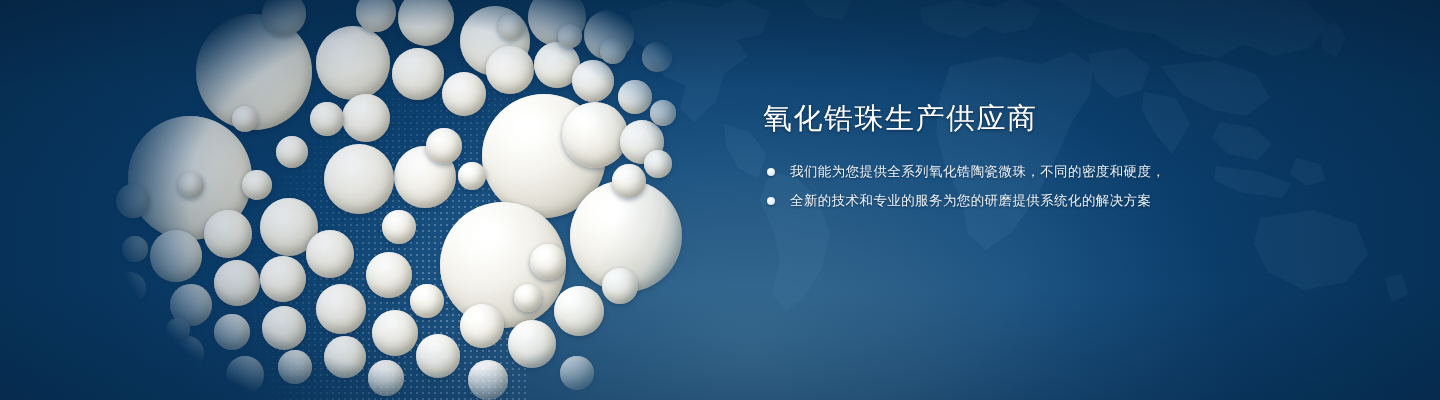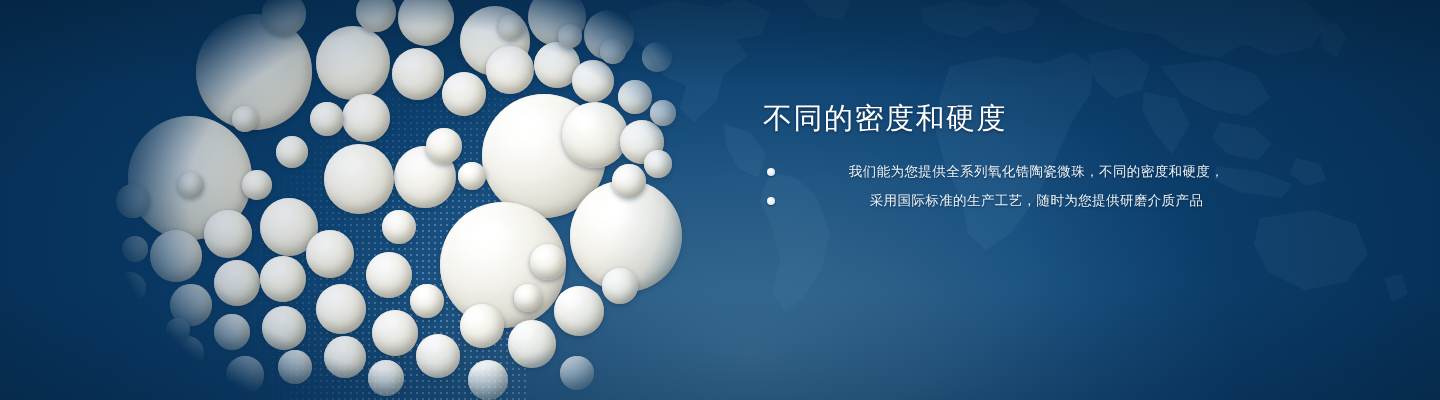--- a/index.html
+++ b/index.html
@@ -92,21 +92,21 @@
   }
   .headline{
     color:#ffffff;
     font-size:29px;
     line-height:1.0;
     letter-spacing:1.5px;
     font-weight:400;
     text-shadow:0 1px 3px rgba(2,22,44,0.65);
     white-space:nowrap;
   }
-  .bullets{ margin-top:28px; list-style:none;text-align:center; }
+  .bullets{ margin-top:28px; list-style:none; }
   .bullet-row{
     position:relative;
     padding-left:27px;
     color:#eef4f9;
     font-size:13.5px;
     line-height:22px;
     letter-spacing:0.4px;
     text-shadow:0 1px 2px rgba(2,22,44,0.55);
     margin-bottom:7px;
   }
@@ -242,31 +242,31 @@
     <div class="bead" style="left:122px; top:122px; width:26px;  height:26px;"></div>
     <div class="bead" style="left:68px;  top:188px; width:26px;  height:26px;"></div>
     <div class="bead" style="left:12px;  top:252px; width:26px;  height:26px;"></div>
     <div class="bead" style="left:56px;  top:334px; width:24px;  height:24px;"></div>
   </div>
 
   <div class="bg-vignette"></div>
 
   <div class="copy">
 
-    <div class="headline">不同的密度和硬度</div>
+    <div class="headline">氧化锆珠生产供应商</div>
 
     <ul class="bullets">
 
       <li class="bullet-row">
         <span class="dot"></span>
         <span class="bline">我们能为您提供全系列氧化锆陶瓷微珠，不同的密度和硬度，</span>
       </li>
 
-
       <li class="bullet-row">
         <span class="dot"></span>
-        <span class="bline">采用国际标准的生产工艺，随时为您提供研磨介质产品</span>
+        <span class="bline">全新的技术和专业的服务为您的研磨提供系统化的解决方案</span>
       </li>
+
 
     </ul>
   </div>
 
 </div>
 
 </body></html>

